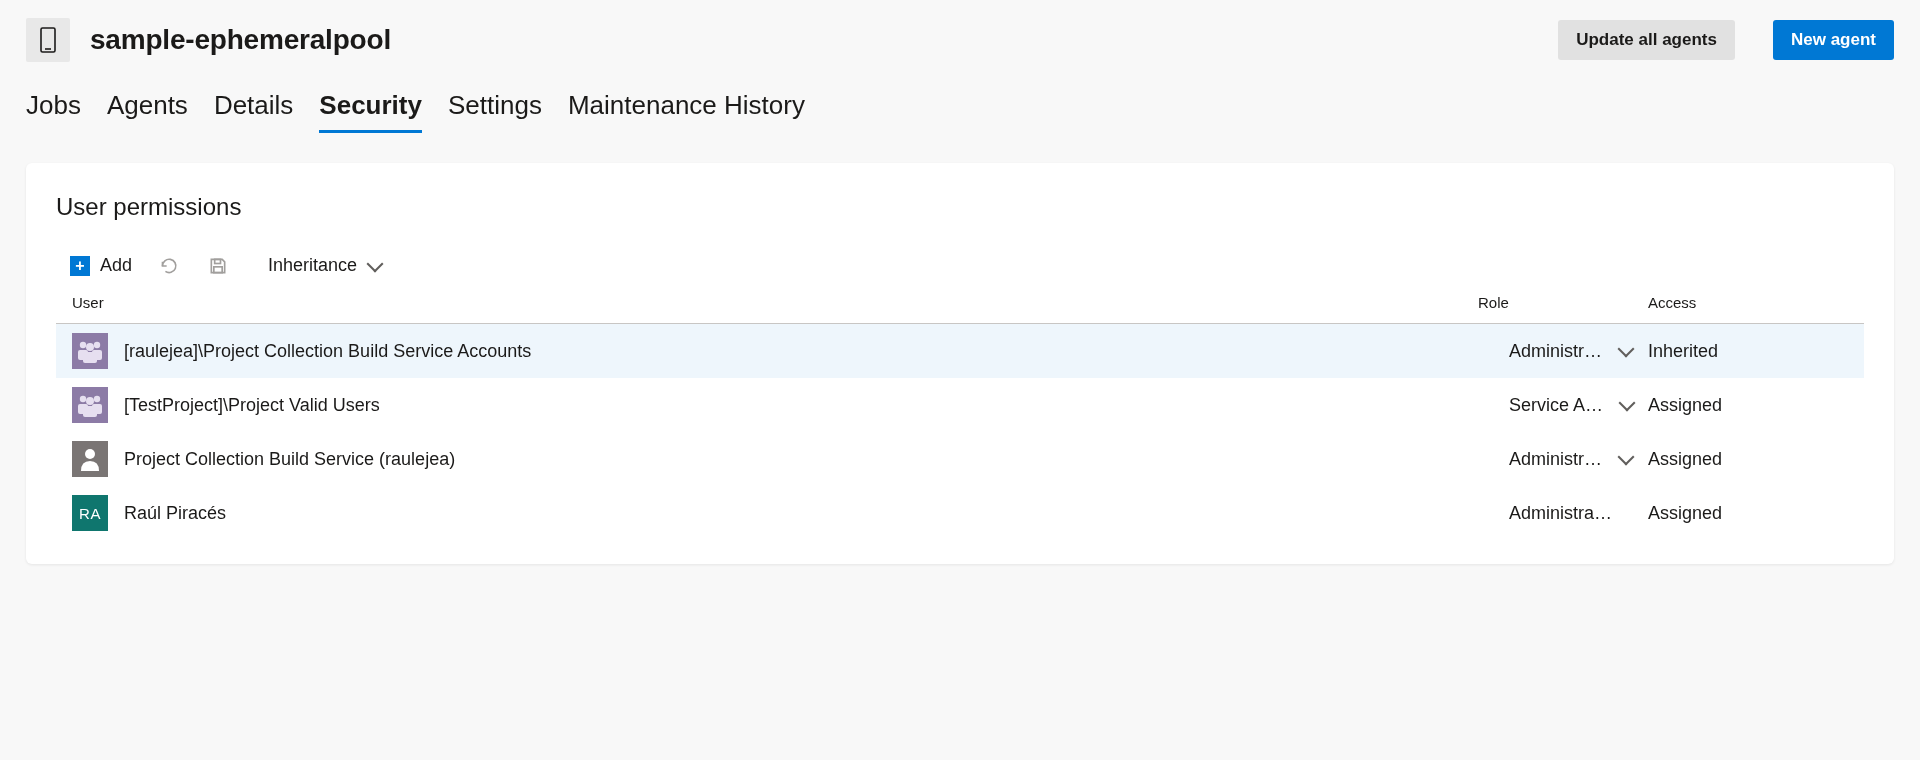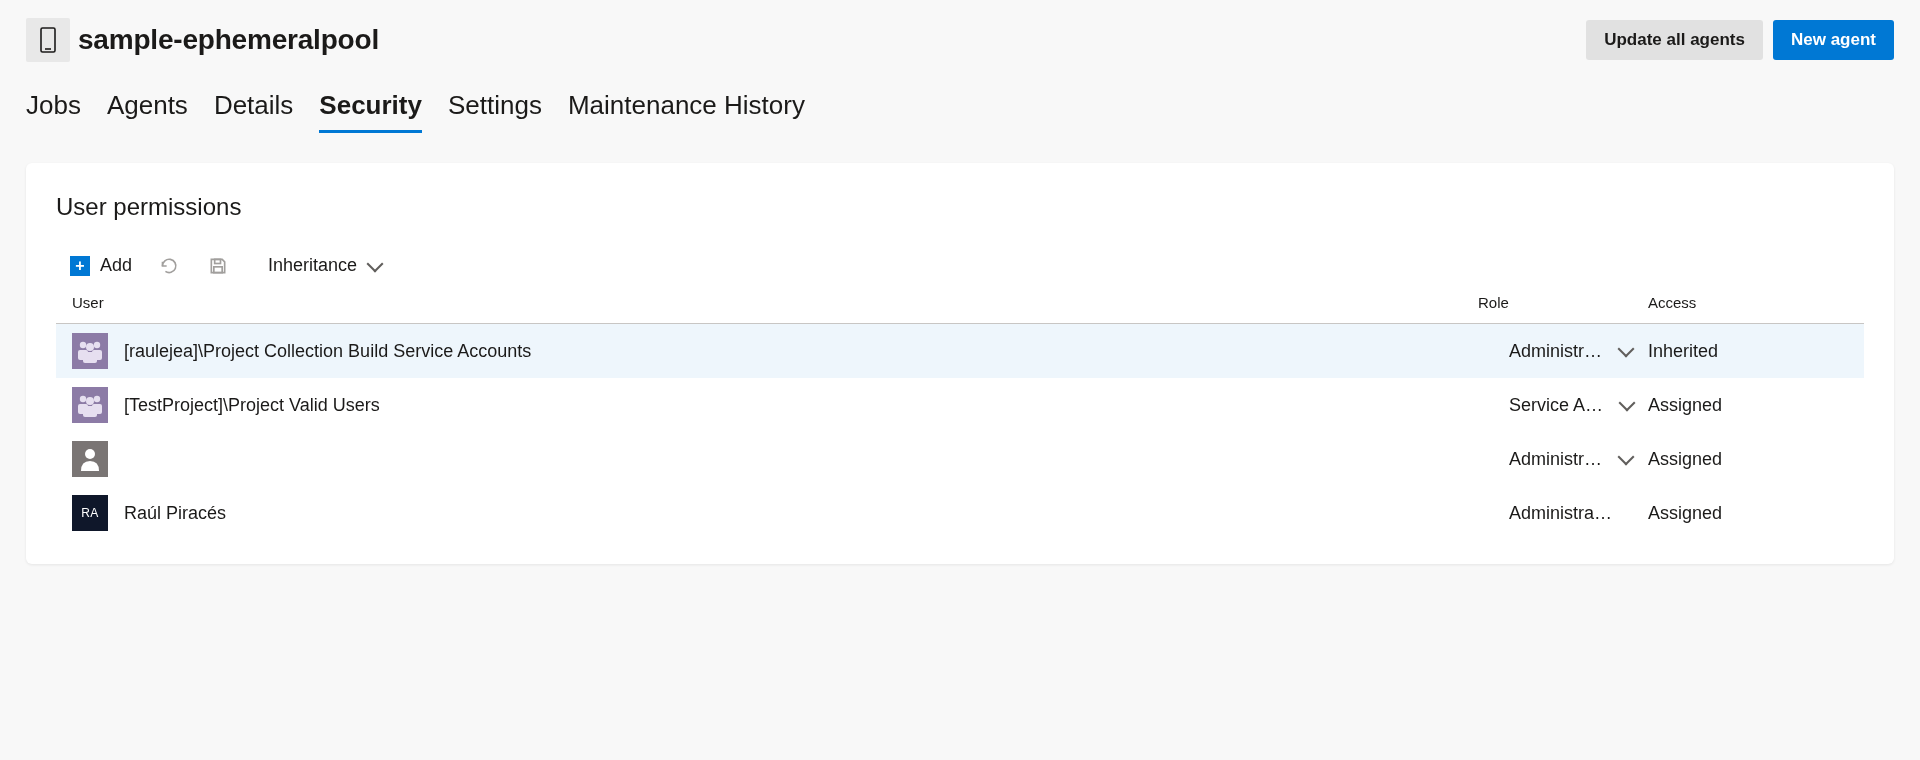--- a/index.html
+++ b/index.html
@@ -11,21 +11,21 @@
     font-size: 14px;
   }
   .page {
     padding: 18px 26px 40px 26px;
   }
 
   
   .header-row {
     display: flex;
     align-items: center;
-    gap: 8px;
+    gap: 20px;
     margin-bottom: 22px;
   }
   .pool-icon-box {
     width: 44px;
     height: 44px;
     background: #e8e8e8;
     display: flex;
     align-items: center;
     justify-content: center;
     border-radius: 2px;
@@ -42,20 +42,21 @@
     gap: 10px;
   }
   .btn {
     border: none;
     border-radius: 3px;
     padding: 10px 18px;
     font-size: 17px;
     font-weight: 600;
     cursor: pointer;
     font-family: inherit;
+    margin-left: 28px;
   }
   .btn-default { background: #e1e1e1; color: #1b1a19; }
   .btn-primary { background: #0078d4; color: #fff; }
 
   
   .tabs {
     display: flex;
     gap: 26px;
     border-bottom: none;
     margin-bottom: 30px;
@@ -179,23 +180,23 @@
     justify-content: center;
     position: relative;
   }
   .avatar.group {
     background: #8c7ba6;
   }
   .avatar.group svg { width: 28px; height: 24px; }
   .avatar.person-gray { background: #7a7574; }
   .avatar.person-gray svg { width: 20px; height: 24px; fill: #fff; }
   .avatar.initials {
-    background: #0f172a;
+    background: #0f766e;
     color: #fff;
-    font-size: 12px;
+    font-size: 15px;
     font-weight: 400;
     letter-spacing: 0.5px;
   }
 
   .role-cell {
     display: flex;
     align-items: center;
     gap: 18px;
     white-space: nowrap;
     margin-left: 31px;
@@ -318,20 +319,21 @@
             <div class="access-cell">Assigned</div>
           </div>
           <div class="tbl-row">
             <div class="user-cell">
               <div class="avatar person-gray">
                 <svg viewBox="0 0 20 24">
                   <circle cx="10" cy="7" r="5" fill="#fff"></circle>
                   <path d="M1 24 Q1 14 10 14 Q19 14 19 24 Z" fill="#fff"></path>
                 </svg>
               </div>
+              <span>Project Collection Build Service (raulejea)</span>
             </div>
             <div class="role-cell">
               <span class="role-text">Administr…</span>
               <span class="chev-down"></span>
             </div>
             <div class="access-cell">Assigned</div>
           </div>
           <div class="tbl-row">
             <div class="user-cell">
               <div class="avatar initials">RA</div>

